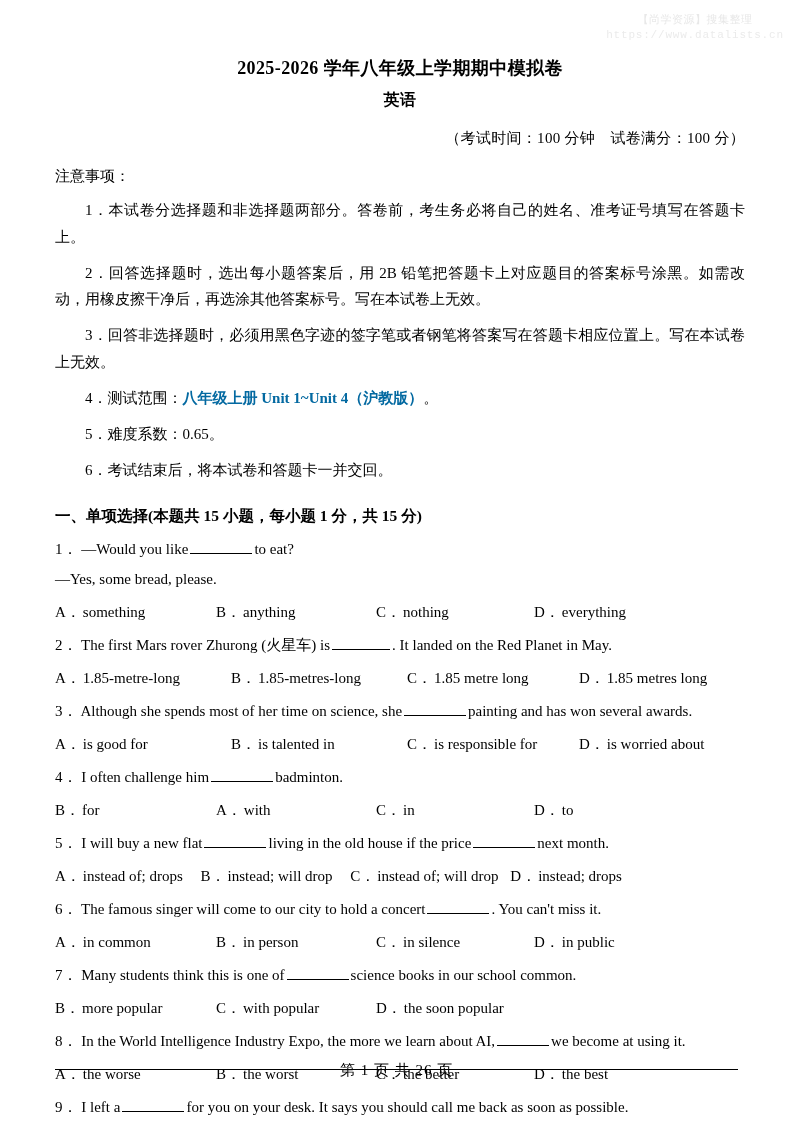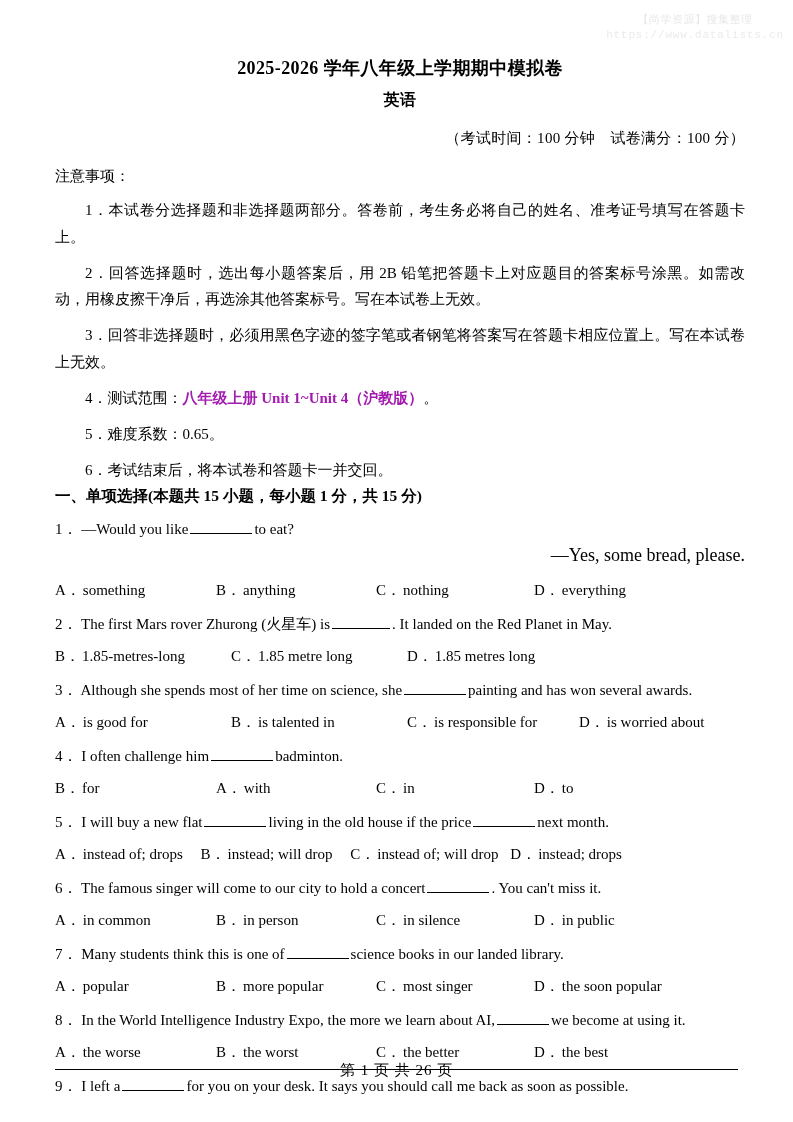--- a/index.html
+++ b/index.html
@@ -87,40 +87,40 @@
     line-height: 1.45;
   }
   .notice-item {
     margin-top: 10px;
     font-size: 15px;
     line-height: 1.75;
     text-indent: 30px;
     text-align: justify;
   }
   .red-range {
-    color: #a21caf;
+    color: #0369a1;
     font-weight: bold;
   }
 
   .section-heading {
+    margin-top: 20px;
     font-size: 15.5px;
     font-weight: bold;
     line-height: 1.5;
   }
 
   .question {
     margin-top: 11px;
     font-size: 15px;
     line-height: 1.5;
   }
   .q-cont {
-    margin-top: 2px;
-    font-size: 18px;
+    margin-top: 8px;
+    font-size: 15px;
     line-height: 1.5;
-    text-align: right;
   }
 
   .blank {
     display: inline-block;
     border-bottom: 1px solid #000;
     height: 0.95em;
     vertical-align: baseline;
     margin: 0 2px;
   }
   .blank.w1 { width: 62px; }
@@ -221,20 +221,21 @@
       <span class="opt"><span class="opt-letter">B．</span><span>anything</span></span>
       <span class="opt"><span class="opt-letter">C．</span><span>nothing</span></span>
       <span class="opt"><span class="opt-letter">D．</span><span>everything</span></span>
     </div>
 
     <div class="question">
       <span>2．</span>
       <span>The first Mars rover Zhurong (火星车) is</span><span class="blank w2"></span><span>. It landed on the Red Planet in May.</span>
     </div>
     <div class="options tight">
+      <span class="opt"><span class="opt-letter">A．</span><span>1.85-metre-long</span></span>
       <span class="opt"><span class="opt-letter">B．</span><span>1.85-metres-long</span></span>
       <span class="opt"><span class="opt-letter">C．</span><span>1.85 metre long</span></span>
       <span class="opt"><span class="opt-letter">D．</span><span>1.85 metres long</span></span>
     </div>
 
     <div class="question">
       <span>3．</span>
       <span>Although she spends most of her time on science, she</span><span class="blank w1"></span><span>painting and has won several awards.</span>
     </div>
     <div class="options tight">
@@ -272,26 +273,25 @@
     </div>
     <div class="options">
       <span class="opt"><span class="opt-letter">A．</span><span>in common</span></span>
       <span class="opt"><span class="opt-letter">B．</span><span>in person</span></span>
       <span class="opt"><span class="opt-letter">C．</span><span>in silence</span></span>
       <span class="opt"><span class="opt-letter">D．</span><span>in public</span></span>
     </div>
 
     <div class="question">
       <span>7．</span>
-      <span>Many students think this is one of</span><span class="blank w1"></span><span>science books in our landed library.</span>
-    </div>
-    <div class="options">
-      <span class="opt"><span class="opt-letter">A．</span><span>popular</span></span>
+      <span>Many students think this is one of</span><span class="blank w1"></span><span>science books in our school common.</span>
+    </div>
+    <div class="options">
       <span class="opt"><span class="opt-letter">B．</span><span>more popular</span></span>
-      <span class="opt"><span class="opt-letter">C．</span><span>most singer</span></span>
+      <span class="opt"><span class="opt-letter">C．</span><span>with popular</span></span>
       <span class="opt"><span class="opt-letter">D．</span><span>the soon popular</span></span>
     </div>
 
     <div class="question">
       <span>8．</span>
       <span>In the World Intelligence Industry Expo, the more we learn about AI,</span><span class="blank w3"></span><span>we become at using it.</span>
     </div>
     <div class="options">
       <span class="opt"><span class="opt-letter">A．</span><span>the worse</span></span>
       <span class="opt"><span class="opt-letter">B．</span><span>the worst</span></span>

